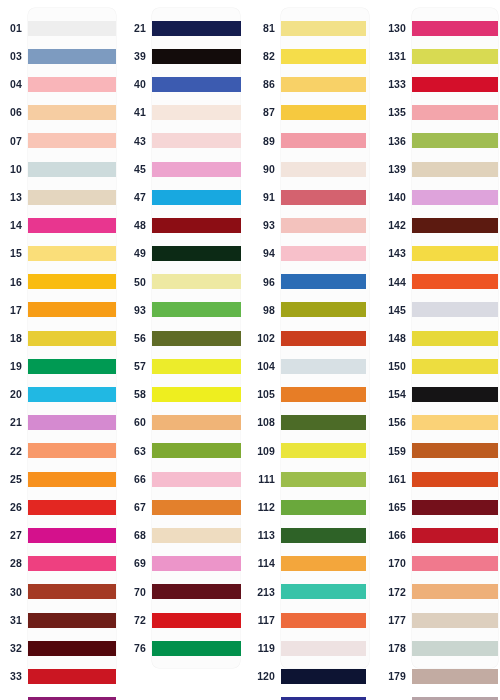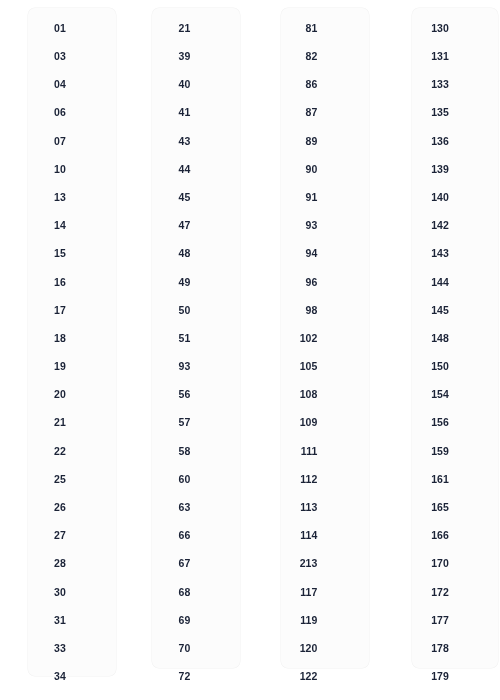--- a/index.html
+++ b/index.html
@@ -23,21 +23,20 @@
     flex-direction: row;
     align-items: flex-start;
     box-sizing: border-box;
   }
   .column {
     position: relative;
     height: 700px;
     box-sizing: border-box;
     display: flex;
     flex-direction: column;
-    align-items: center;
   }
   .col-0 { width: 125px; }
   .col-1 { width: 125px; }
   .col-2 { width: 125px; }
   .col-3 { width: 125px; }
 
   
   .panel {
     position: absolute;
     top: 8px;
@@ -178,20 +177,24 @@
         </div>
         <div class="row">
           <div class="row-label">30</div>
           <div class="swatch" style="background-color: rgb(164, 58, 36);"></div>
         </div>
         <div class="row">
           <div class="row-label">31</div>
           <div class="swatch" style="background-color: rgb(110, 30, 24);"></div>
         </div>
         <div class="row">
+          <div class="row-label">32</div>
+          <div class="swatch" style="background-color: rgb(82, 7, 12);"></div>
+        </div>
+        <div class="row">
           <div class="row-label">33</div>
           <div class="swatch" style="background-color: rgb(203, 22, 34);"></div>
         </div>
         <div class="row">
           <div class="row-label">34</div>
           <div class="swatch" style="background-color: rgb(140, 27, 114);"></div>
         </div>
       </div>
     </div>
     <div class="column col-1">
@@ -211,46 +214,38 @@
         </div>
         <div class="row">
           <div class="row-label">41</div>
           <div class="swatch" style="background-color: rgb(246, 230, 220);"></div>
         </div>
         <div class="row">
           <div class="row-label">43</div>
           <div class="swatch" style="background-color: rgb(246, 214, 214);"></div>
         </div>
         <div class="row">
-          <div class="row-label">44</div>
-          <div class="swatch" style="background-color: rgb(242, 185, 210);"></div>
-        </div>
-        <div class="row">
           <div class="row-label">45</div>
           <div class="swatch" style="background-color: rgb(237, 164, 206);"></div>
         </div>
         <div class="row">
           <div class="row-label">47</div>
           <div class="swatch" style="background-color: rgb(24, 168, 224);"></div>
         </div>
         <div class="row">
           <div class="row-label">48</div>
           <div class="swatch" style="background-color: rgb(140, 13, 20);"></div>
         </div>
         <div class="row">
           <div class="row-label">49</div>
           <div class="swatch" style="background-color: rgb(12, 42, 21);"></div>
         </div>
         <div class="row">
           <div class="row-label">50</div>
           <div class="swatch" style="background-color: rgb(238, 233, 162);"></div>
-        </div>
-        <div class="row">
-          <div class="row-label">51</div>
-          <div class="swatch" style="background-color: rgb(224, 226, 87);"></div>
         </div>
         <div class="row">
           <div class="row-label">93</div>
           <div class="swatch" style="background-color: rgb(98, 182, 74);"></div>
         </div>
         <div class="row">
           <div class="row-label">56</div>
           <div class="swatch" style="background-color: rgb(95, 107, 38);"></div>
         </div>
         <div class="row">
@@ -344,20 +339,24 @@
         </div>
         <div class="row">
           <div class="row-label">98</div>
           <div class="swatch" style="background-color: rgb(161, 163, 24);"></div>
         </div>
         <div class="row">
           <div class="row-label">102</div>
           <div class="swatch" style="background-color: rgb(203, 62, 30);"></div>
         </div>
         <div class="row">
+          <div class="row-label">104</div>
+          <div class="swatch" style="background-color: rgb(215, 224, 228);"></div>
+        </div>
+        <div class="row">
           <div class="row-label">105</div>
           <div class="swatch" style="background-color: rgb(231, 125, 38);"></div>
         </div>
         <div class="row">
           <div class="row-label">108</div>
           <div class="swatch" style="background-color: rgb(76, 107, 39);"></div>
         </div>
         <div class="row">
           <div class="row-label">109</div>
           <div class="swatch" style="background-color: rgb(234, 229, 60);"></div>

